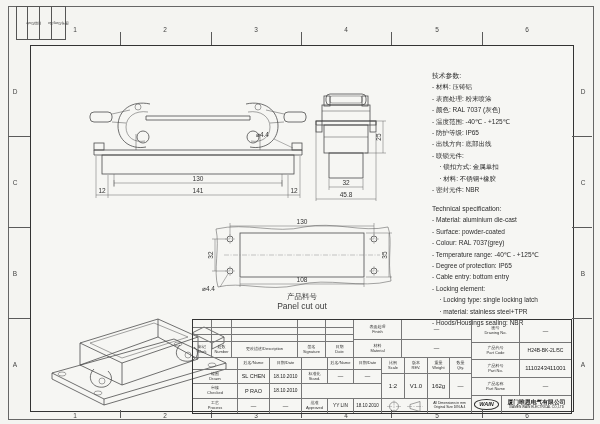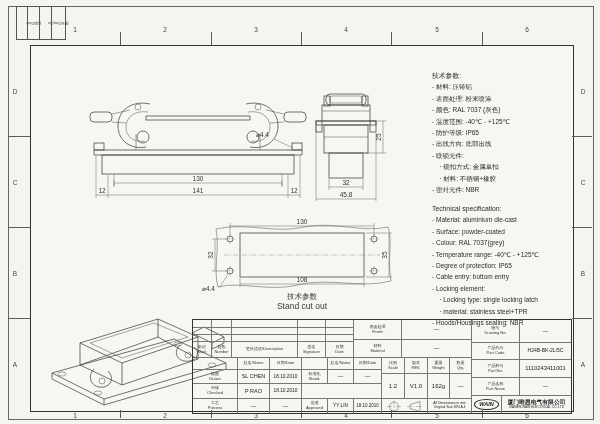--- a/index.html
+++ b/index.html
@@ -173,22 +173,22 @@
       <path class="dim" d="M26,20 L12,20 M26,52 L12,52 M15,20 L15,52"></path>
       <text x="13" y="36" text-anchor="middle" transform="rotate(-90 13 36)">32</text>
       <path class="dim" d="M166,14 L192,14 M166,58 L192,58 M189,14 L189,58"></path>
       <text x="187" y="36" text-anchor="middle" transform="rotate(-90 187 36)">35</text>
       <path class="dim" d="M40,59 L40,68 M164,59 L164,68 M40,65 L164,65"></path>
       <text x="102" y="63" text-anchor="middle">108</text>
       <path class="dim" d="M20,68 L28,55"></path>
       <text x="2" y="72" font-size="6">⌀4.4</text>
     </g>
   </svg>
-  <div class="panlab" style="left:240px;top:292px;width:124px;font-size:7.5px">技术参数</div>
-  <div class="panlab" style="left:240px;top:301px;width:124px;font-size:8.5px">Stand cut out</div>
+  <div class="panlab" style="left:240px;top:292px;width:124px;font-size:7.5px">产品料号</div>
+  <div class="panlab" style="left:240px;top:301px;width:124px;font-size:8.5px">Panel cut out</div>
 
   <svg style="left:42px;top:313px" width="195" height="98" viewBox="0 0 195 98">
     <g>
       <path class="o" d="M10,60 L62,86 L184,50 L132,26 Z"></path>
       <path class="o" d="M10,60 L10,66 L62,92 L62,86 M62,92 L184,56 L184,50"></path>
       <ellipse class="t" cx="20" cy="61" rx="4" ry="2"></ellipse>
       <ellipse class="t" cx="56" cy="80" rx="4" ry="2"></ellipse>
       <ellipse class="t" cx="170" cy="52" rx="4" ry="2"></ellipse>
       <ellipse class="t" cx="136" cy="31" rx="4" ry="2"></ellipse>
     </g>

